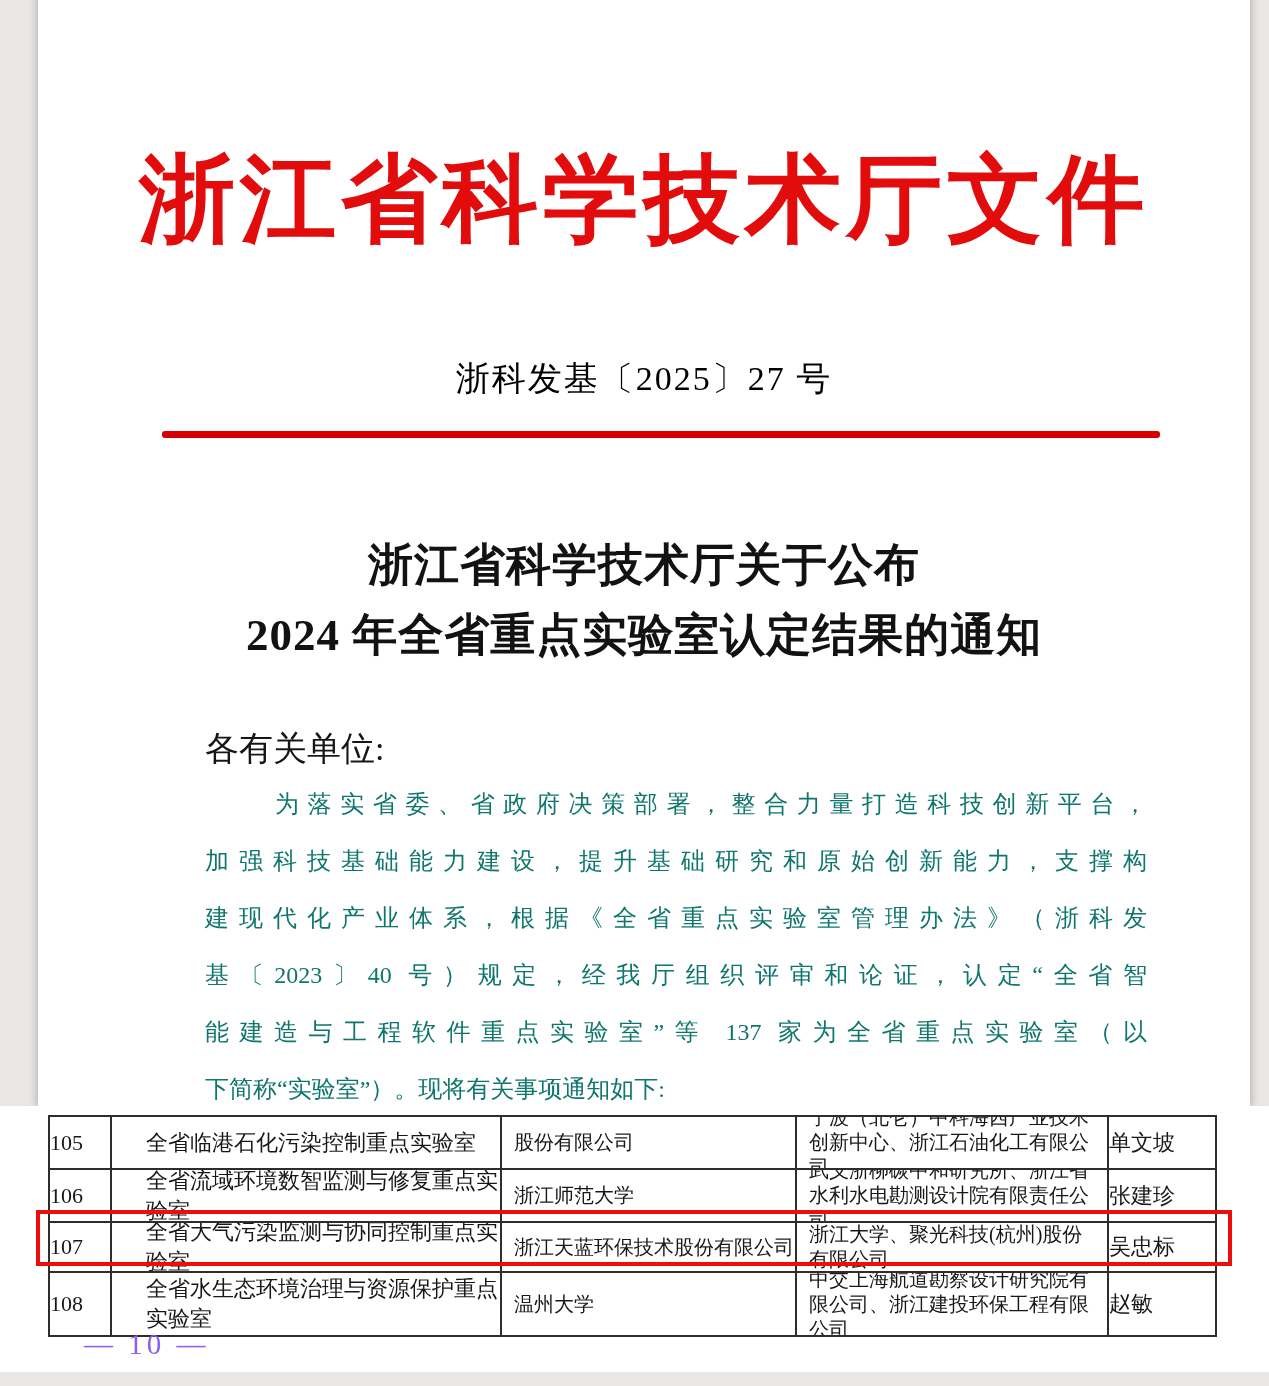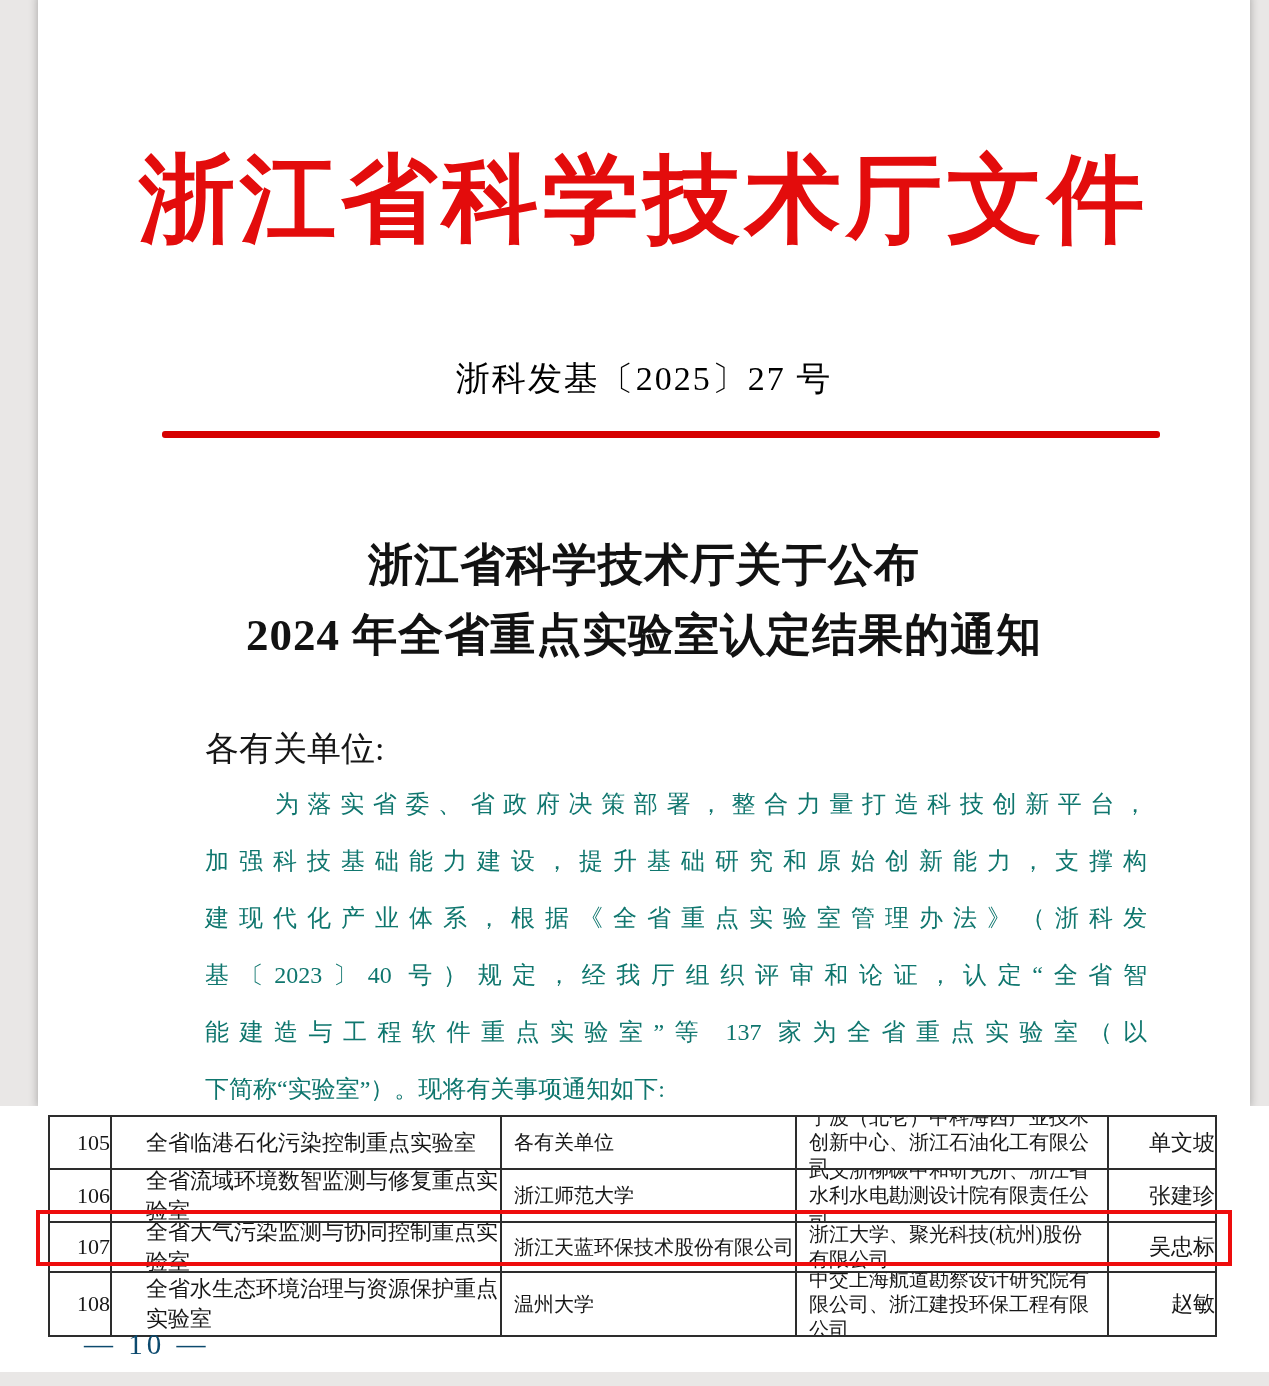--- a/index.html
+++ b/index.html
@@ -68,34 +68,34 @@
   .trow:last-child { border-bottom:none; }
   .trow:nth-child(1) { height:53px; }
   .trow:nth-child(2) { height:53px; }
   .trow:nth-child(3) { height:50px; }
   .trow:nth-child(4) { height:62px; }
   .cell {
     display:flex; align-items:center; overflow:hidden;
     border-right:2px solid #2d2d2d; font-size:22px;
   }
   .cell:last-child { border-right:none; }
-  .cell-no, .cell-director { justify-content:flex-end;margin-left:28px; }
+  .cell-no, .cell-director { justify-content:flex-start; }
   .cell-lab  { padding-left:34px; }
   .cell-host { padding-left:12px; font-size:20px; }
   .cell-host span { white-space:nowrap; }
   .cell-partners { padding:2px 6px 2px 12px; font-size:20px; line-height:25px;font-family:Liberation Serif, serif; }
 
   .highlight-box {
     position:absolute; left:36px; top:104px; width:1196px; height:56px;
     border:4px solid #e60b0b; background:transparent; pointer-events:none;
   }
 
   .page-number {
     position:absolute; left:84px; top:222px;
-    font-size:29px; color:#0c4a6e; letter-spacing:4px;
+    font-size:29px; color:#8b5cf6; letter-spacing:4px;
   }
 </style>
 </head>
 <body>
 
 <div class="canvas">
 
   <div class="paper-top">
     <h1 class="masthead" style="color: rgb(227, 12, 12);">浙江省科学技术厅文件</h1>
 
@@ -123,21 +123,21 @@
   <div class="bottom-sheet">
     <div class="lab-table">
         <div class="trow">
           <div class="cell cell-no">
             <span>105</span>
           </div>
           <div class="cell cell-lab">
             <span>全省临港石化污染控制重点实验室</span>
           </div>
           <div class="cell cell-host">
-            <span>各有关单位</span>
+            <span>股份有限公司</span>
           </div>
           <div class="cell cell-partners">
             <span>宁波（北仑）中科海西产业技术创新中心、浙江石油化工有限公司</span>
           </div>
           <div class="cell cell-director">
             <span>单文坡</span>
           </div>
         </div>
         <div class="trow">
           <div class="cell cell-no">

